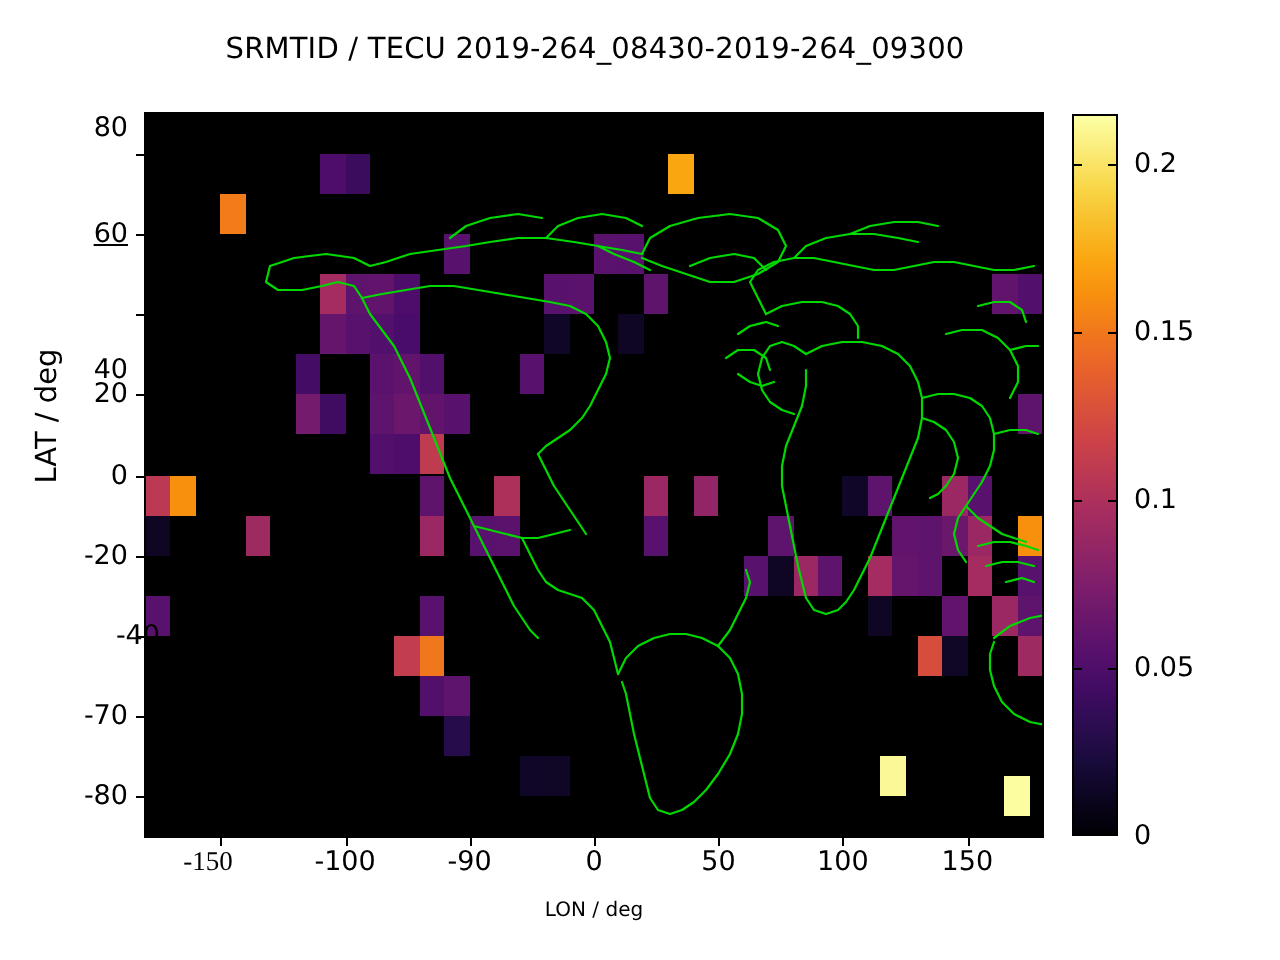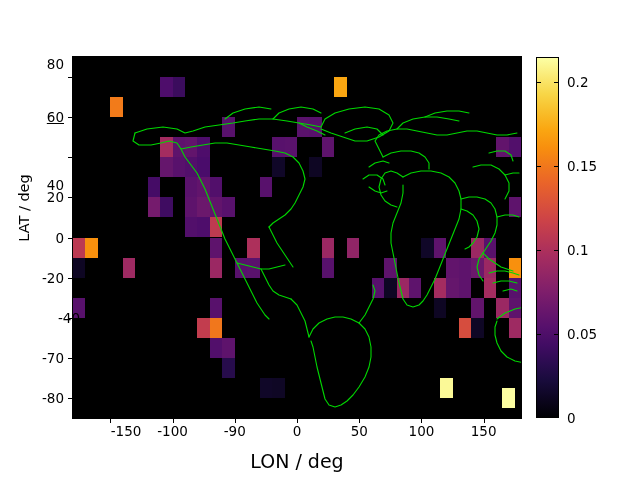--- a/index.html
+++ b/index.html
@@ -22,35 +22,36 @@
   
   .ytick-lbl{position:absolute;right:0;width:62px;text-align:right;
              font-size:13.5px;color:#000;transform:translateY(-8px);}
   .xtick-lbl{position:absolute;top:423px;width:60px;text-align:center;
              font-size:13.5px;color:#000;}
   .tickmark{position:absolute;background:#000;}
 
   #ylabel{position:absolute;left:-36px;top:200px;width:120px;text-align:center;
           font-size:14.5px;color:#000;transform:rotate(-90deg);}
   #xlabel{position:absolute;left:73px;top:450px;width:448px;text-align:center;
-          font-size:19px;color:#000;}
+          font-size:10px;color:#000;}
 
   
   #cbar{position:absolute;left:536px;top:57px;width:23px;height:361px;
         border:1px solid #000;box-sizing:border-box;}
   #cbar-grad{position:absolute;left:0;top:0;right:0;bottom:0;}
   .cb-tick-lbl{position:absolute;left:567px;width:48px;text-align:left;
                font-size:13.5px;color:#000;transform:translateY(-8px);}
   .cb-tickmark{position:absolute;background:#000;height:1px;width:5px;}
 </style>
 </head>
 <body>
 
 <div id="root">
 
+  <div id="title">SRMTID / TECU 2019-264_08430-2019-264_09300</div>
 
   <div id="plot">
     <div id="cells-layer">
         <div class="cell" style="left: 0px; top: 180.5px; width: 12.4444px; height: 20.0556px; background: rgb(187, 57, 82);"></div>
         <div class="cell" style="left: 0px; top: 200.556px; width: 12.4444px; height: 20.0556px; background: rgb(14, 6, 35);"></div>
         <div class="cell" style="left: 0px; top: 240.667px; width: 12.4444px; height: 20.0556px; background: rgb(88, 17, 108);"></div>
         <div class="cell" style="left: 12.4444px; top: 180.5px; width: 12.4444px; height: 20.0556px; background: rgb(248, 144, 13);"></div>
         <div class="cell" style="left: 37.3333px; top: 40.1111px; width: 12.4444px; height: 20.0556px; background: rgb(242, 123, 26);"></div>
         <div class="cell" style="left: 49.7778px; top: 200.556px; width: 12.4444px; height: 20.0556px; background: rgb(158, 42, 98);"></div>
         <div class="cell" style="left: 87.1111px; top: 20.0556px; width: 12.4444px; height: 20.0556px; background: rgb(78, 13, 107);"></div>
@@ -214,21 +215,21 @@
       <div class="ytick-lbl" style="left: 0px; top: 277.611px; width: 64px;">-20</div>
       <div class="tickmark" style="left: 68px; top: 277.611px; width: 5px; height: 1px;"></div>
       <div class="ytick-lbl" style="left: 0px; top: 317.722px; width: 64px; padding-left: 16px;">-40</div>
       <div class="tickmark" style="left: 68px; top: 317.722px; width: 5px; height: 1px;"></div>
       <div class="ytick-lbl" style="left: 0px; top: 357.833px; width: 64px;">-70</div>
       <div class="tickmark" style="left: 68px; top: 357.833px; width: 5px; height: 1px;"></div>
       <div class="ytick-lbl" style="left: 0px; top: 397.944px; width: 64px;">-80</div>
       <div class="tickmark" style="left: 68px; top: 397.944px; width: 5px; height: 1px;"></div>
     </div>
   <div id="xtick-layer">
-      <div class="xtick-lbl" style="left: 96px;">-150</div>
+      <div class="xtick-lbl" style="left: 74px; font-family: Liberation Serif, serif;">-150</div>
       <div class="tickmark" style="left: 110.333px; top: 418px; width: 1px; height: 5px;"></div>
       <div class="xtick-lbl" style="left: 142.556px;">-100</div>
       <div class="tickmark" style="left: 172.556px; top: 418px; width: 1px; height: 5px;"></div>
       <div class="xtick-lbl" style="left: 204.778px;">-90</div>
       <div class="tickmark" style="left: 234.778px; top: 418px; width: 1px; height: 5px;"></div>
       <div class="xtick-lbl" style="left: 267px;">0</div>
       <div class="tickmark" style="left: 297px; top: 418px; width: 1px; height: 5px;"></div>
       <div class="xtick-lbl" style="left: 329.222px;">50</div>
       <div class="tickmark" style="left: 359.222px; top: 418px; width: 1px; height: 5px;"></div>
       <div class="xtick-lbl" style="left: 391.444px;">100</div>

